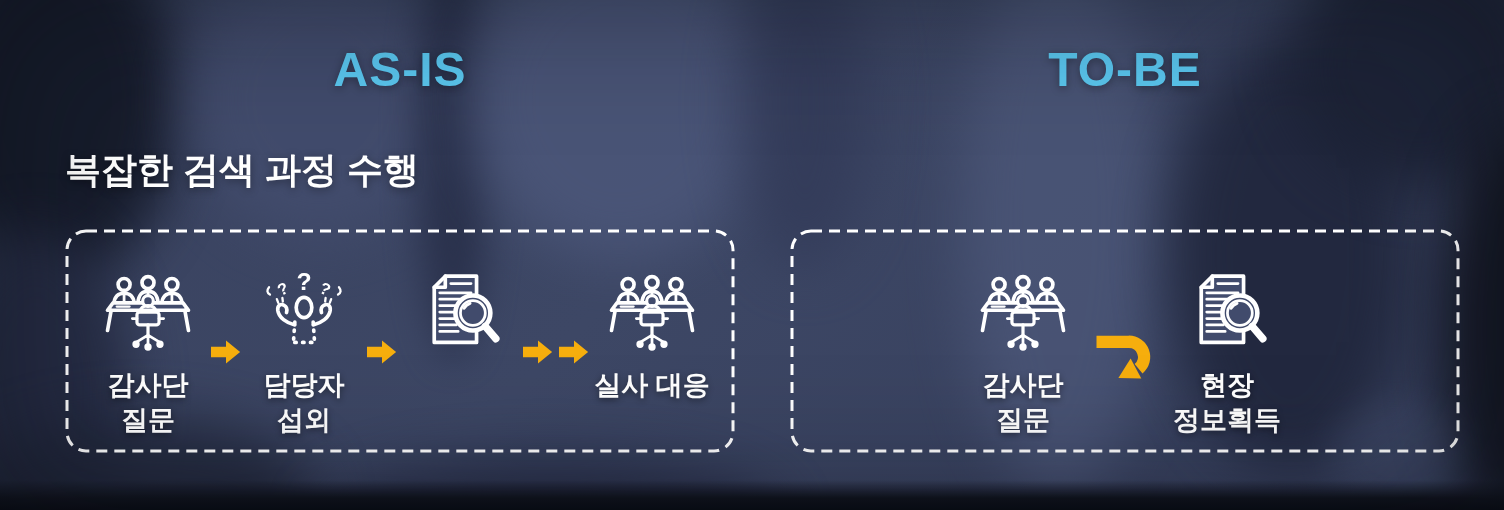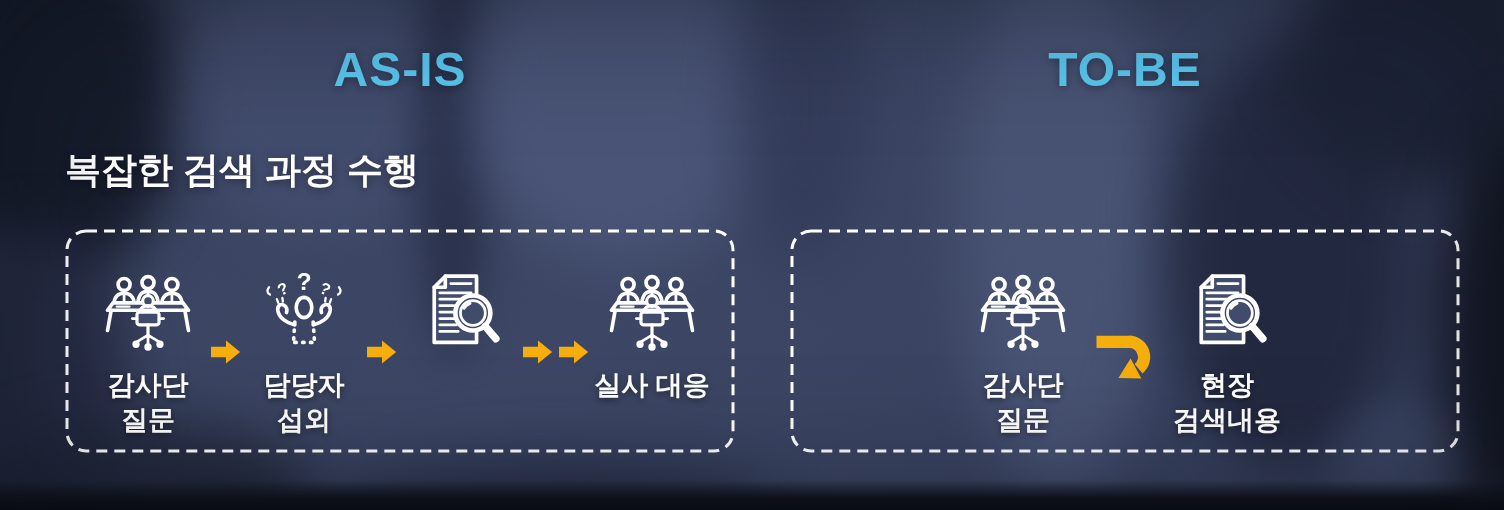--- a/index.html
+++ b/index.html
@@ -290,21 +290,21 @@
             </svg>
         </div>
 
         <div class="step">
           <div class="step-icon">
             <svg viewBox="0 0 100 100">
                 <use href="#icon-doc-search"></use>
               </svg>
           </div>
           <div class="step-label">현장
-검색내용</div>
+정보획득</div>
         </div>
 
       </div>
     </div>
   </div>
 
   <div class="vignette"></div>
 </div>
 
 </body></html>

